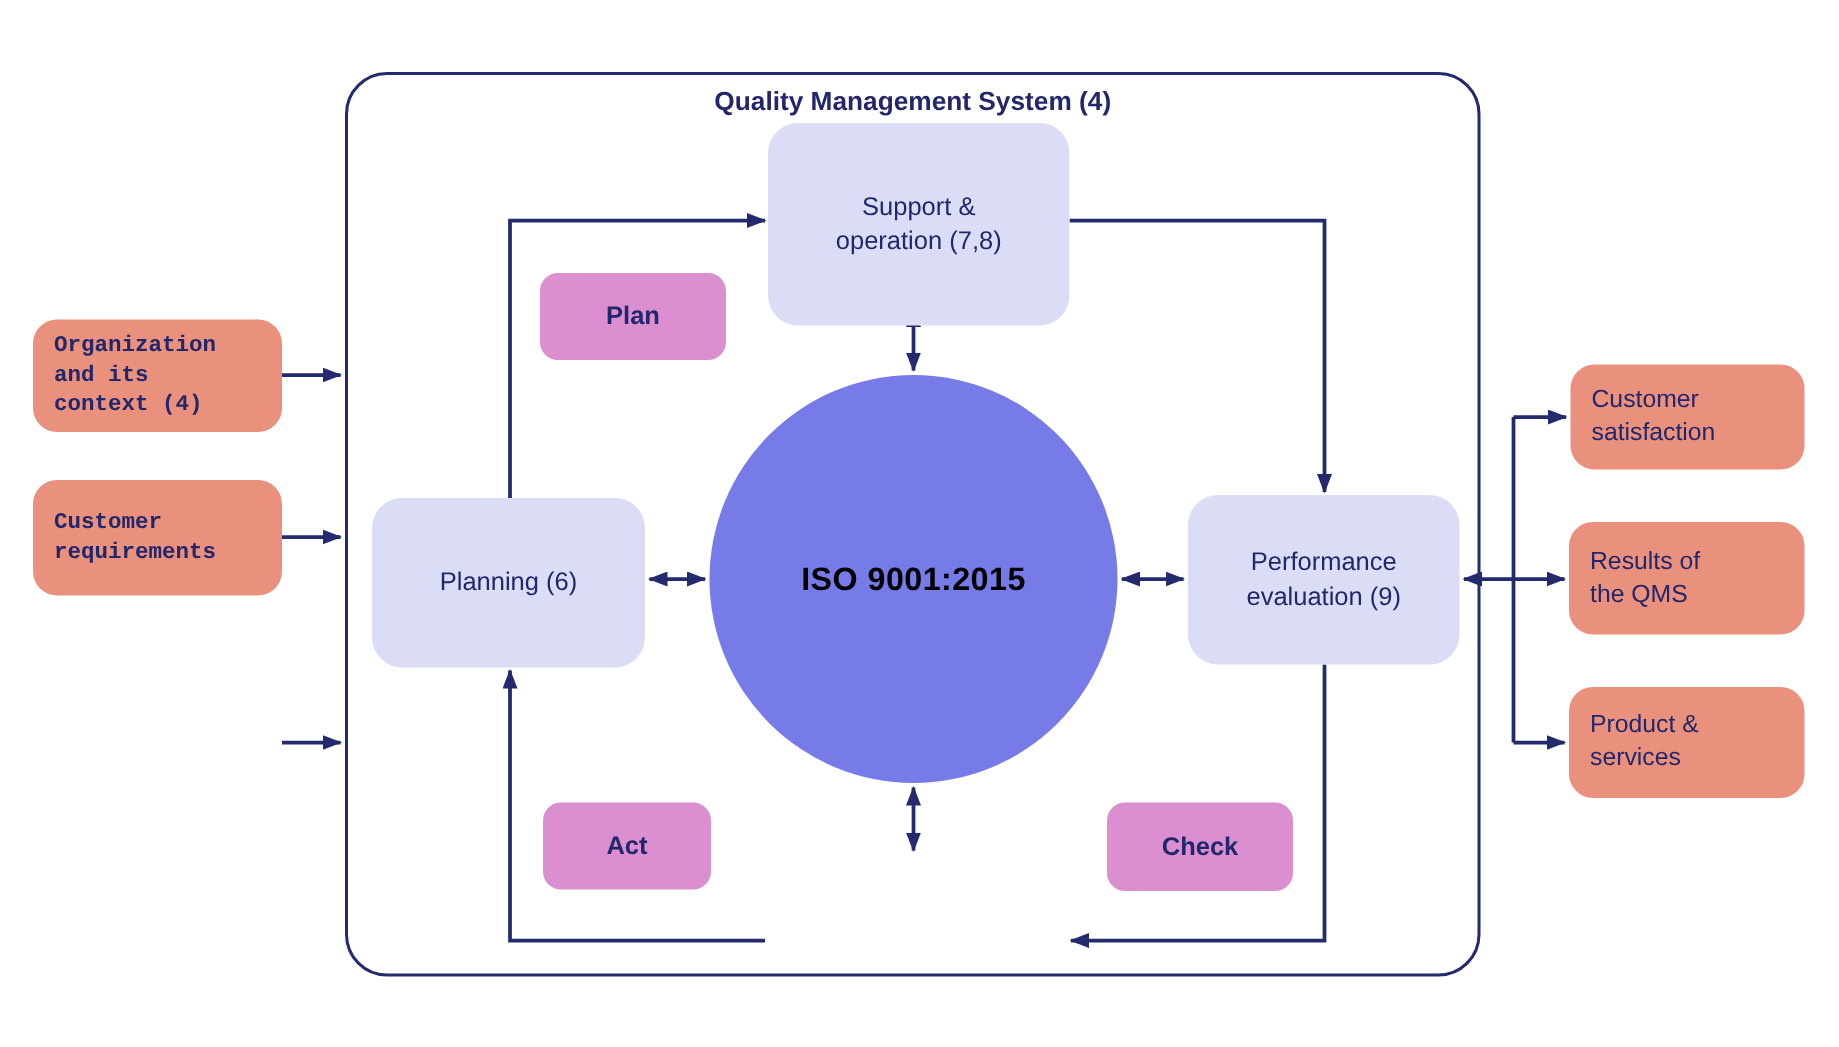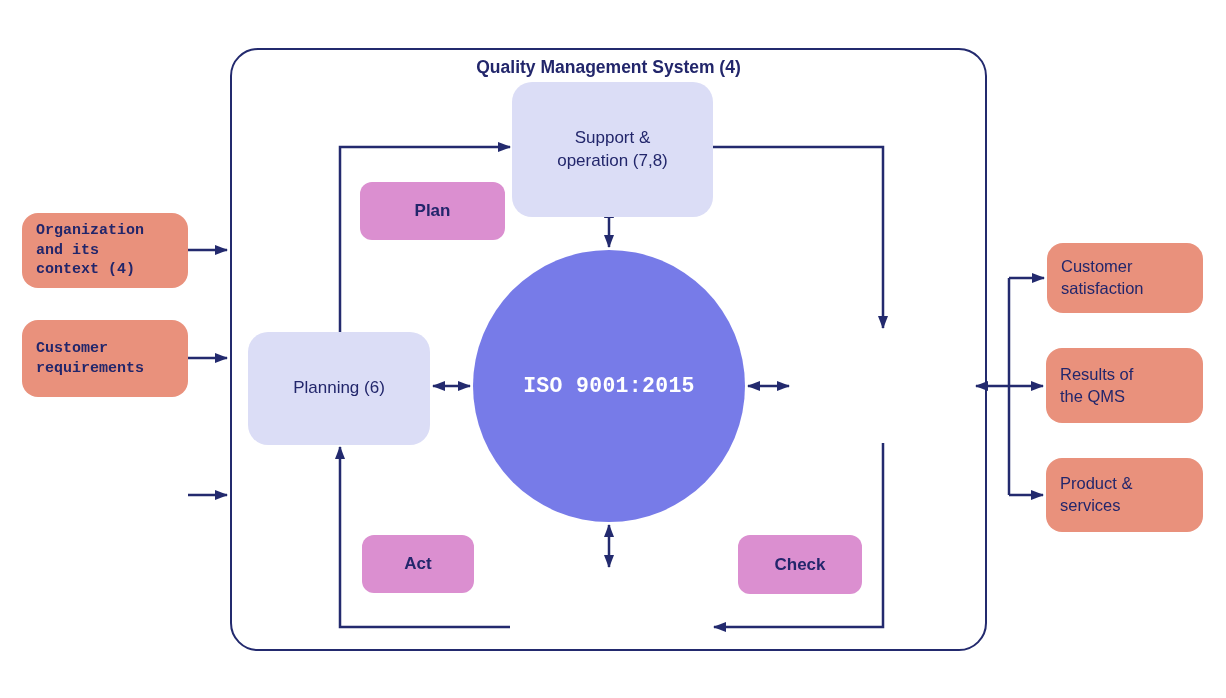--- a/index.html
+++ b/index.html
@@ -25,22 +25,22 @@
   .box{display:flex;align-items:center;justify-content:center;text-align:center;
        white-space:pre-line;z-index:3;}
   .lav{background:var(--lavender);border-radius:20px;font-size:17px;line-height:1.3;}
   .pinkb{background:var(--pink);border-radius:12px;font-weight:bold;font-size:17px;}
   .salmon{background:var(--salmon);border-radius:16px;justify-content:flex-start;
           text-align:left;padding:10px 12px 10px 14px;}
   .salmon.in{font-weight:bold;font-size:15px;line-height:1.32;font-family:Liberation Mono, monospace;}
   .salmon.out{font-size:16.5px;line-height:1.32;}
   #circle{
     left:473px;top:250px;width:272px;height:272px;border-radius:50%;
-    background:var(--circle);color:#ffffff;font-weight:bold;font-size:21.5px;
-    letter-spacing:.3px;z-index:3;display:flex;align-items:center;justify-content:center;font-family:Liberation Mono, monospace;
+    background:var(--circle);color:#000000;font-weight:bold;font-size:21.5px;
+    letter-spacing:.3px;z-index:3;display:flex;align-items:center;justify-content:center;
   }
   #title{
     left:230px;top:57px;width:757px;text-align:center;font-weight:bold;
     font-size:17.5px;z-index:3;
   }
   svg path{stroke:var(--line);stroke-width:2.5;fill:none;}
   svg .mk{stroke:none;fill:var(--line);}
 </style>
 </head>
 <body>
@@ -79,22 +79,24 @@
     <path d="M1009,278 V495"></path>
     <path d="M1009,278 H1044" marker-end="url(#ae)"></path>
     <path d="M1009,495 H1043" marker-end="url(#ae)"></path>
   </svg>
 
   <div id="circle" class="abs">ISO 9001:2015</div>
 
   <div class="abs box lav" style="left:512px;top:82px;width:201px;height:135px;">Support &amp;
 operation (7,8)</div>
   <div class="abs box lav" style="left:248px;top:332px;width:182px;height:113px;">Planning (6)</div>
+  <div class="abs box lav" style="left:792px;top:330px;width:181px;height:113px;">Performance
+evaluation (9)</div>
 
-  <div class="abs box pinkb" style="left:360px;top:182px;width:145px;height:58px;">Plan</div>
+  <div class="abs box pinkb" style="left:360px;top:182px;width:124px;height:58px;">Plan</div>
   <div class="abs box pinkb" style="left:362px;top:535px;width:112px;height:58px;">Act</div>
   <div class="abs box pinkb" style="left:738px;top:535px;width:124px;height:59px;">Check</div>
 
   <div class="abs box salmon in" style="left:22px;top:213px;width:166px;height:75px;">Organization
 and its
 context (4)</div>
   <div class="abs box salmon in" style="left:22px;top:320px;width:166px;height:77px;">Customer
 requirements</div>
 
   <div class="abs box salmon out" style="left:1047px;top:243px;width:156px;height:70px;">Customer

